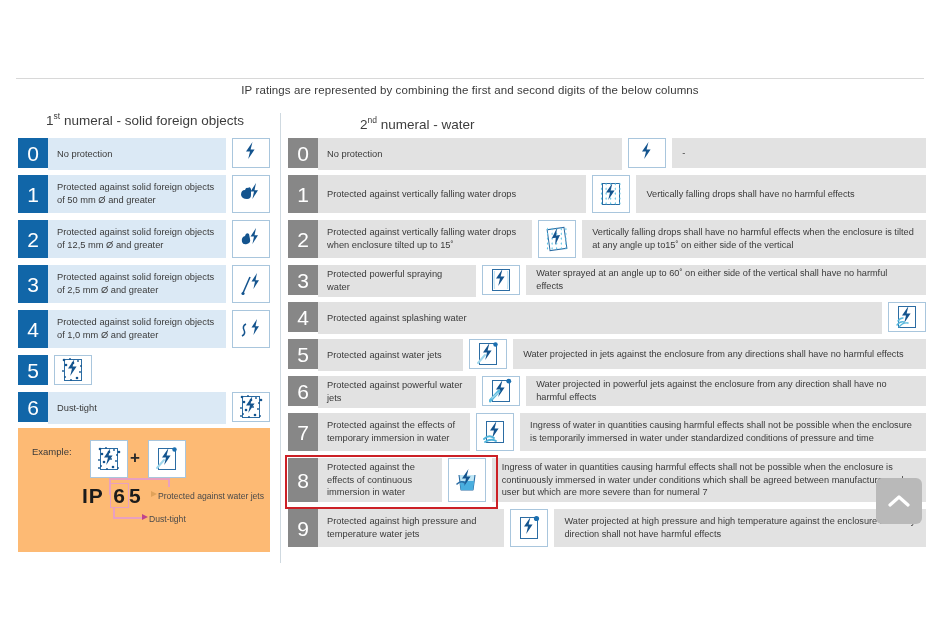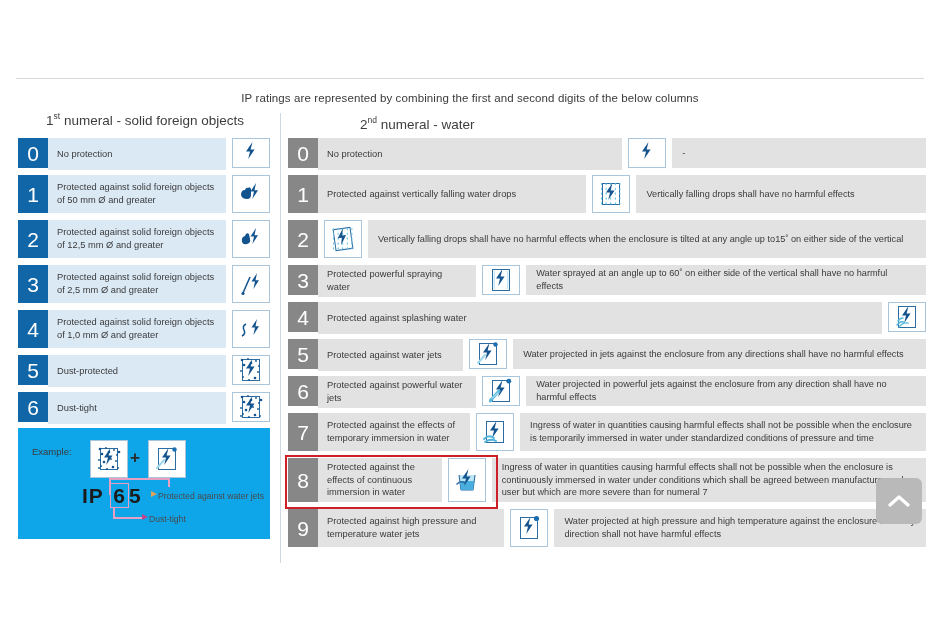--- a/index.html
+++ b/index.html
@@ -16,21 +16,21 @@
 
   .page { position:relative; width:940px; height:627px; }
 
   .top-rule {
     position:absolute; left:16px; top:78px; width:908px; height:1px;
     background:#d8d8d8;
   }
 
   .intro {
     position:absolute; left:0; top:84px; width:940px;
-    text-align:center; font-size:11.5px; color:#3a3a3a; letter-spacing:.1px;margin-top:8px;
+    text-align:center; font-size:11.5px; color:#3a3a3a; letter-spacing:.1px;
   }
 
   .divider-v {
     position:absolute; left:280px; top:113px; width:1px; height:450px;
     background:#cfd9e0;
   }
 
   
   .col-head {
     position:absolute; font-size:13.5px; color:#3d3d3d; white-space:nowrap;
@@ -93,22 +93,22 @@
   .highlight::after {
     content:"";
     position:absolute; left:-3px; top:-3px;
     width:209px; height:calc(100% + 6px);
     border:2.5px solid #cc2026;
     pointer-events:none;
   }
 
   
   .example {
-    position:absolute; left:18px; top:428px; width:252px; height:111px;
-    background:#0ea5e9;
+    position:absolute; left:18px; top:428px; width:252px; height:124px;
+    background:#fdba74;
   }
   .ex-label {
     position:absolute; left:14px; top:18px; font-size:9.5px; color:#3a3a3a;
   }
   .ex-icon {
     position:absolute; background:#fff; border:1px solid #a9c6dd;
     width:38px; height:38px; display:flex; align-items:center; justify-content:center;
   }
   .ex-icon-a { left:72px; top:12px; }
   .ex-icon-b { left:130px; top:12px; }
@@ -219,21 +219,20 @@
             <svg width="24" height="26" viewBox="0 0 24 26">
               <path d="M3 20 q4 -2 2 -6 q-2 -4 2 -6" stroke="#14548e" stroke-width="1.5" fill="none"></path>
               <path d="M18 3 L12.5 11.5 H16 L14.4 19 L20 10.2 H16.5 Z" fill="#14548e"></path>
             </svg>
           </div>
         </div>
       </div>
       <div class="row">
         <div class="rowline h1">
           <div class="numbox">5</div>
-          <div class="label">Dust-protected</div>
           <div class="iconbox">
             <svg width="24" height="26" viewBox="0 0 24 26">
               <rect x="3.5" y="2.5" width="17" height="21" fill="none" stroke="#2b6ca3" stroke-width="1"></rect>
               <circle cx="3" cy="3" r="1.3" fill="#14548e"></circle>
               <circle cx="9" cy="2" r="0.9" fill="#14548e"></circle>
               <circle cx="17" cy="4" r="0.9" fill="#14548e"></circle>
               <circle cx="5" cy="8" r="1.3" fill="#14548e"></circle>
               <circle cx="20" cy="9" r="0.9" fill="#14548e"></circle>
               <circle cx="2" cy="14" r="0.9" fill="#14548e"></circle>
               <circle cx="12" cy="6" r="1.3" fill="#14548e"></circle>
@@ -323,20 +322,21 @@
               <path d="M20.9 20.7 q1.4 2 0 3 q-1.4 -1 0 -3 z" fill="#5fc3e4"></path>
               <path d="M13.5 2 L7 11.5 H11 L9.2 19 L15.6 9.4 H11.6 Z" fill="#14548e"></path>
             </svg>
           </div>
           <div class="desc">Vertically falling drops shall have no harmful effects</div>
         </div>
       </div>
       <div class="row">
         <div class="rowline h2">
           <div class="numbox">2</div>
+          <div class="label">Protected against vertically falling water drops when enclosure tilted up to 15˚</div>
           <div class="iconbox">
             <svg width="24" height="26" viewBox="0 0 24 26">
               <g transform="rotate(-8 12 13)">
                 <rect x="3.5" y="2.5" width="17" height="21" fill="none" stroke="#2b6ca3" stroke-width="1"></rect>
               </g>
               <path d="M2.5 1.5 q1.4 2 0 3 q-1.4 -1 0 -3 z" fill="#5fc3e4"></path>
               <path d="M7.1 1.5 q1.4 2 0 3 q-1.4 -1 0 -3 z" fill="#5fc3e4"></path>
               <path d="M11.7 1.5 q1.4 2 0 3 q-1.4 -1 0 -3 z" fill="#5fc3e4"></path>
               <path d="M16.299999999999997 1.5 q1.4 2 0 3 q-1.4 -1 0 -3 z" fill="#5fc3e4"></path>
               <path d="M20.9 1.5 q1.4 2 0 3 q-1.4 -1 0 -3 z" fill="#5fc3e4"></path>

